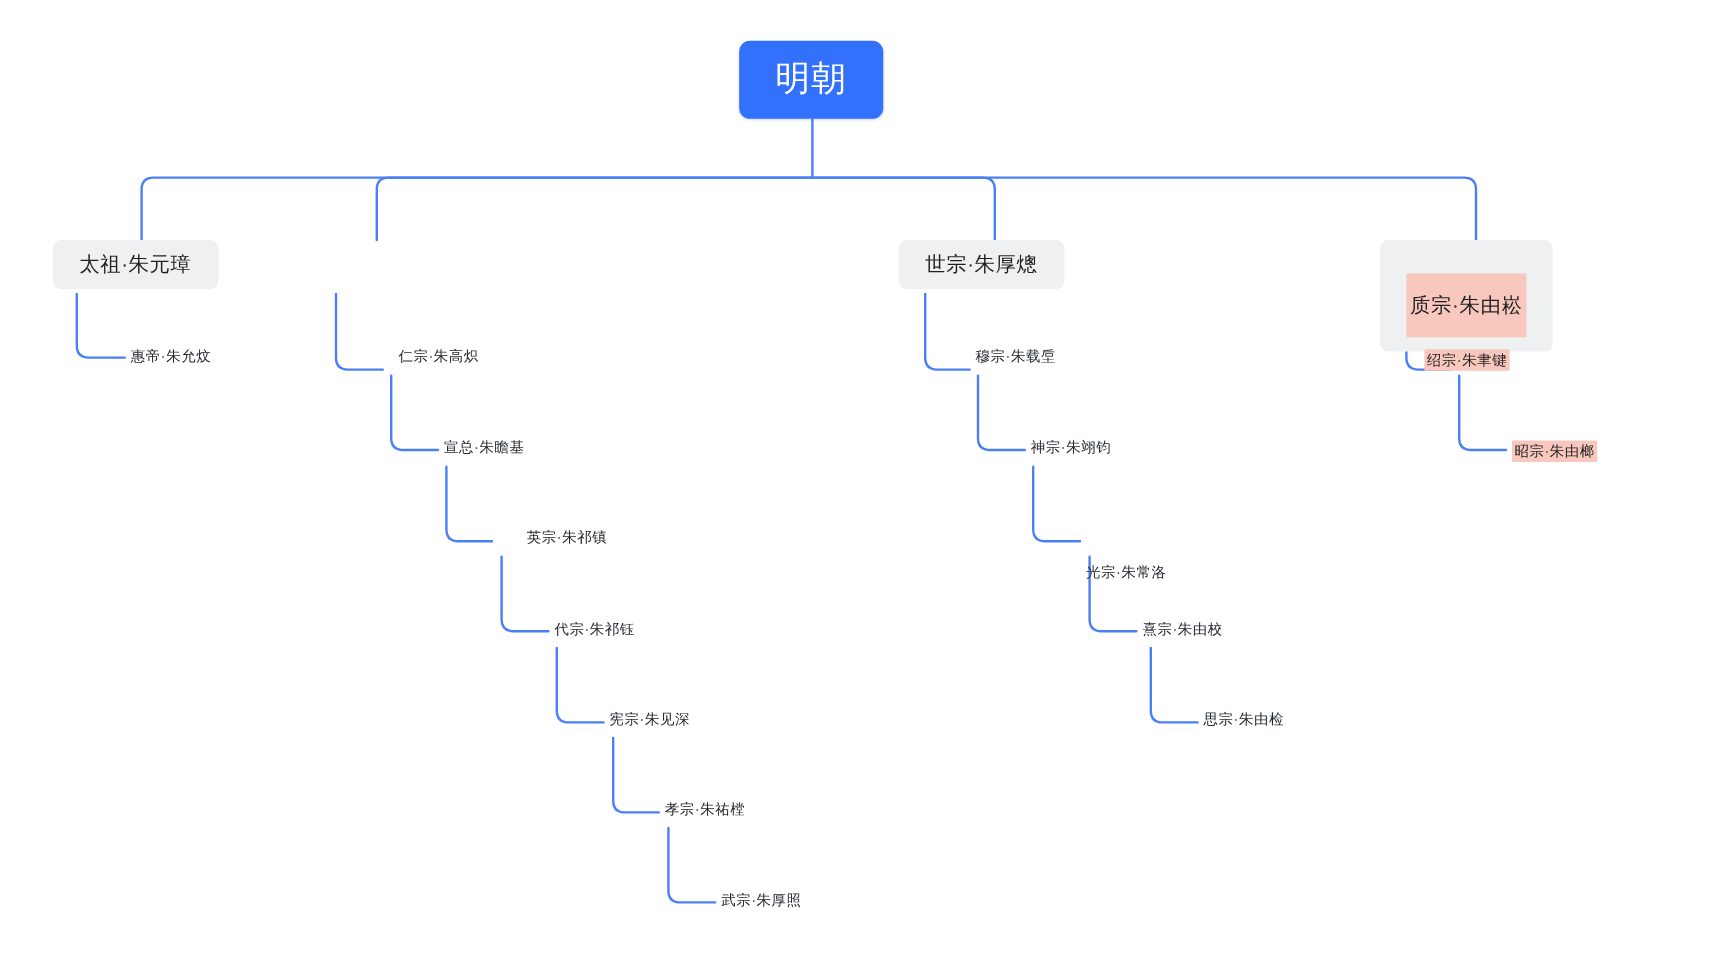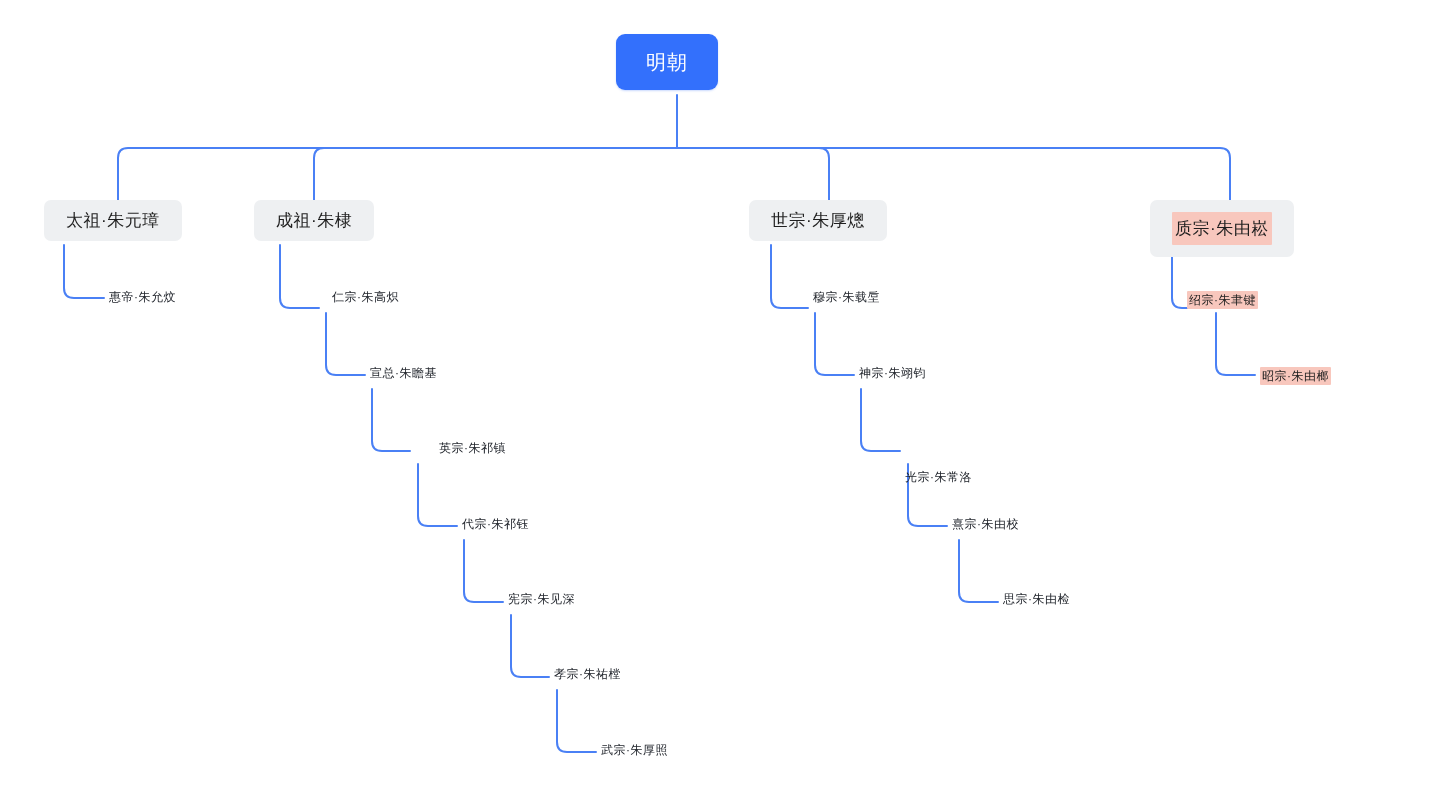--- a/index.html
+++ b/index.html
@@ -34,21 +34,21 @@
     white-space: nowrap;
     line-height: 1;
     display: flex;
     align-items: center;
   }
   
   .node.root {
     background: #3370fc;
     color: #ffffff;
     border-radius: 9px;
-    font-size: 20px;
+    font-size: 29px;
     padding: 18px 30px;
     letter-spacing: 1px;
     box-shadow: 0 1px 2px rgba(51,112,252,0.25);
   }
   
   .node.pill {
     background: #eef0f2;
     border-radius: 7px;
     font-size: 17px;
     padding: 12px 22px;
@@ -63,21 +63,22 @@
     letter-spacing: 0.5px;
   }
   
   .hl {
     background: #f8c7bd;
     color: #1f1f1f;
     padding: 3px 2px;
     border-radius: 1px;
   }
   .node.pill .hl {
-    padding: 8px 3px;
+    padding: 18px 3px;
+    margin-top: 16px;
   }
 </style>
 </head>
 <body>
 
 <div id="canvas">
 
   <svg id="edges" viewBox="0 0 1432 804" xmlns="http://www.w3.org/2000/svg">
     <g fill="none" stroke="#4a80f5" stroke-width="2" stroke-linecap="round" stroke-linejoin="round">
 
@@ -113,23 +114,20 @@
     <span>明朝</span>
   </div>
 
   <div class="node pill" style="left:44px; top:200px;">
     <span>太祖·朱元璋</span>
   </div>
   <div class="node plain" style="left:108px; top:288px;">
     <span>惠帝·朱允炆</span>
   </div>
 
-  <div class="node pill" style="left:254px; top:200px;">
-    <span>成祖·朱棣</span>
-  </div>
   <div class="node plain" style="left:331px; top:288px;align-items:flex-end;">
     <span>仁宗·朱高炽</span>
   </div>
   <div class="node plain" style="left:369px; top:364px;">
     <span>宣总·朱瞻基</span>
   </div>
   <div class="node plain" style="left:414px; top:439px;margin-left:24px;">
     <span>英宗·朱祁镇</span>
   </div>
   <div class="node plain" style="left:461px; top:515px;">

